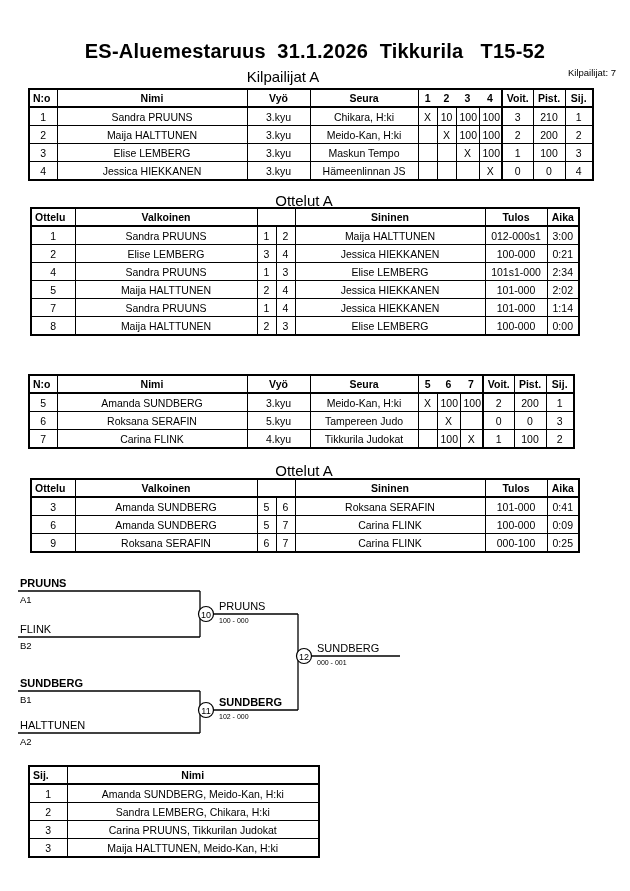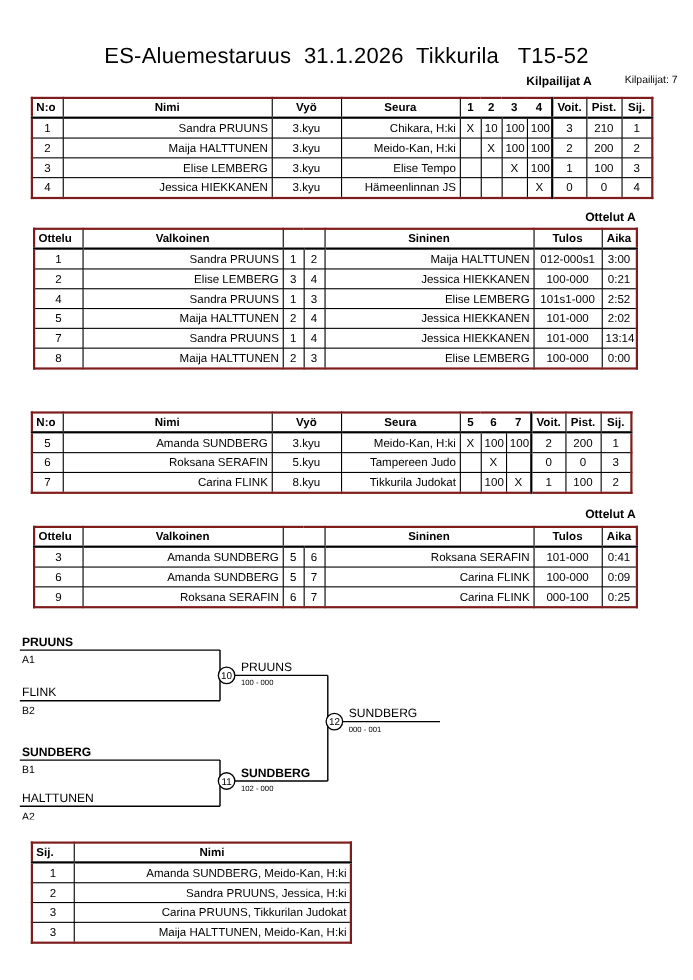--- a/index.html
+++ b/index.html
@@ -17,44 +17,44 @@
   }
 
   
   .doc-title {
     position: absolute;
     top: 40px;
     left: 0;
     width: 630px;
     text-align: center;
     font-size: 20px;
-    font-weight: normal;
+    font-weight: bold;
     letter-spacing: 0.2px;
     white-space: pre;
   }
   .entrants-note {
     position: absolute;
     top: 67px;
     right: 14px;
     font-size: 9.5px;
     font-weight: normal;
   }
 
   
   .caption {
     position: absolute;
-    font-size: 11px;
-    font-weight: bold;
-    text-align: right;
+    font-size: 15px;
+    font-weight: normal;
+    text-align: center;
   }
 
   
   .tbl {
     position: absolute;
-    border: 2px solid #7f1d1d;
+    border: 2px solid #000000;
     border-collapse: collapse;
     background: #fff;
     font-size: 10.5px;
     table-layout: fixed;
   }
   .tbl td, .tbl th {
     border: 1px solid #000;
     padding: 0 3px;
     height: 17px;
     font-weight: normal;
@@ -64,21 +64,21 @@
   .tbl thead th {
     border-bottom: 2px solid #000;
     font-weight: bold;
     text-align: center;
     font-size: 10.5px;
     height: 16px;
   }
   .tbl thead th.left-h { text-align: left; }
   .thickleft { border-left: 2px solid #000 !important; }
   .c { text-align: center; }
-  .l { text-align: right; }
+  .l { text-align: center; }
   .b { font-weight: bold; }
 
   
   .tbl thead th.plain {
     border-left: none;
     border-right: none;
   }
 
   
   .bracket {
@@ -173,21 +173,21 @@
         <td class="c">100</td>
         <td class="c">100</td>
         <td class="c thickleft">2</td>
         <td class="c">200</td>
         <td class="c">2</td>
       </tr>
       <tr>
         <td class="c">3</td>
         <td class="l">Elise LEMBERG</td>
         <td class="c">3.kyu</td>
-        <td class="l">Elise Tempo</td>
+        <td class="l">Maskun Tempo</td>
         <td class="c"></td>
         <td class="c"></td>
         <td class="c">X</td>
         <td class="c">100</td>
         <td class="c thickleft">1</td>
         <td class="c">100</td>
         <td class="c">3</td>
       </tr>
       <tr>
         <td class="c">4</td>
@@ -247,39 +247,39 @@
         <td class="c">100-000</td>
         <td class="c">0:21</td>
       </tr>
       <tr>
         <td class="c">4</td>
         <td class="l b">Sandra PRUUNS</td>
         <td class="c">1</td>
         <td class="c">3</td>
         <td class="l">Elise LEMBERG</td>
         <td class="c">101s1-000</td>
-        <td class="c">2:52</td>
+        <td class="c">2:34</td>
       </tr>
       <tr>
         <td class="c">5</td>
         <td class="l b">Maija HALTTUNEN</td>
         <td class="c">2</td>
         <td class="c">4</td>
         <td class="l">Jessica HIEKKANEN</td>
         <td class="c">101-000</td>
         <td class="c">2:02</td>
       </tr>
       <tr>
         <td class="c">7</td>
         <td class="l b">Sandra PRUUNS</td>
         <td class="c">1</td>
         <td class="c">4</td>
         <td class="l">Jessica HIEKKANEN</td>
         <td class="c">101-000</td>
-        <td class="c">13:14</td>
+        <td class="c">1:14</td>
       </tr>
       <tr>
         <td class="c">8</td>
         <td class="l b">Maija HALTTUNEN</td>
         <td class="c">2</td>
         <td class="c">3</td>
         <td class="l">Elise LEMBERG</td>
         <td class="c">100-000</td>
         <td class="c">0:00</td>
       </tr>
@@ -336,21 +336,21 @@
         <td class="c"></td>
         <td class="c">X</td>
         <td class="c"></td>
         <td class="c thickleft">0</td>
         <td class="c">0</td>
         <td class="c">3</td>
       </tr>
       <tr>
         <td class="c">7</td>
         <td class="l">Carina FLINK</td>
-        <td class="c">8.kyu</td>
+        <td class="c">4.kyu</td>
         <td class="l">Tikkurila Judokat</td>
         <td class="c"></td>
         <td class="c">100</td>
         <td class="c">X</td>
         <td class="c thickleft">1</td>
         <td class="c">100</td>
         <td class="c">2</td>
       </tr>
     </tbody>
 </table>
@@ -471,21 +471,21 @@
       <th>Nimi</th>
     </tr>
   </thead>
   <tbody>
       <tr>
         <td class="c">1</td>
         <td class="l">Amanda SUNDBERG, Meido-Kan, H:ki</td>
       </tr>
       <tr>
         <td class="c">2</td>
-        <td class="l">Sandra PRUUNS, Jessica, H:ki</td>
+        <td class="l">Sandra LEMBERG, Chikara, H:ki</td>
       </tr>
       <tr>
         <td class="c">3</td>
         <td class="l">Carina PRUUNS, Tikkurilan Judokat</td>
       </tr>
       <tr>
         <td class="c">3</td>
         <td class="l">Maija HALTTUNEN, Meido-Kan, H:ki</td>
       </tr>
     </tbody>

